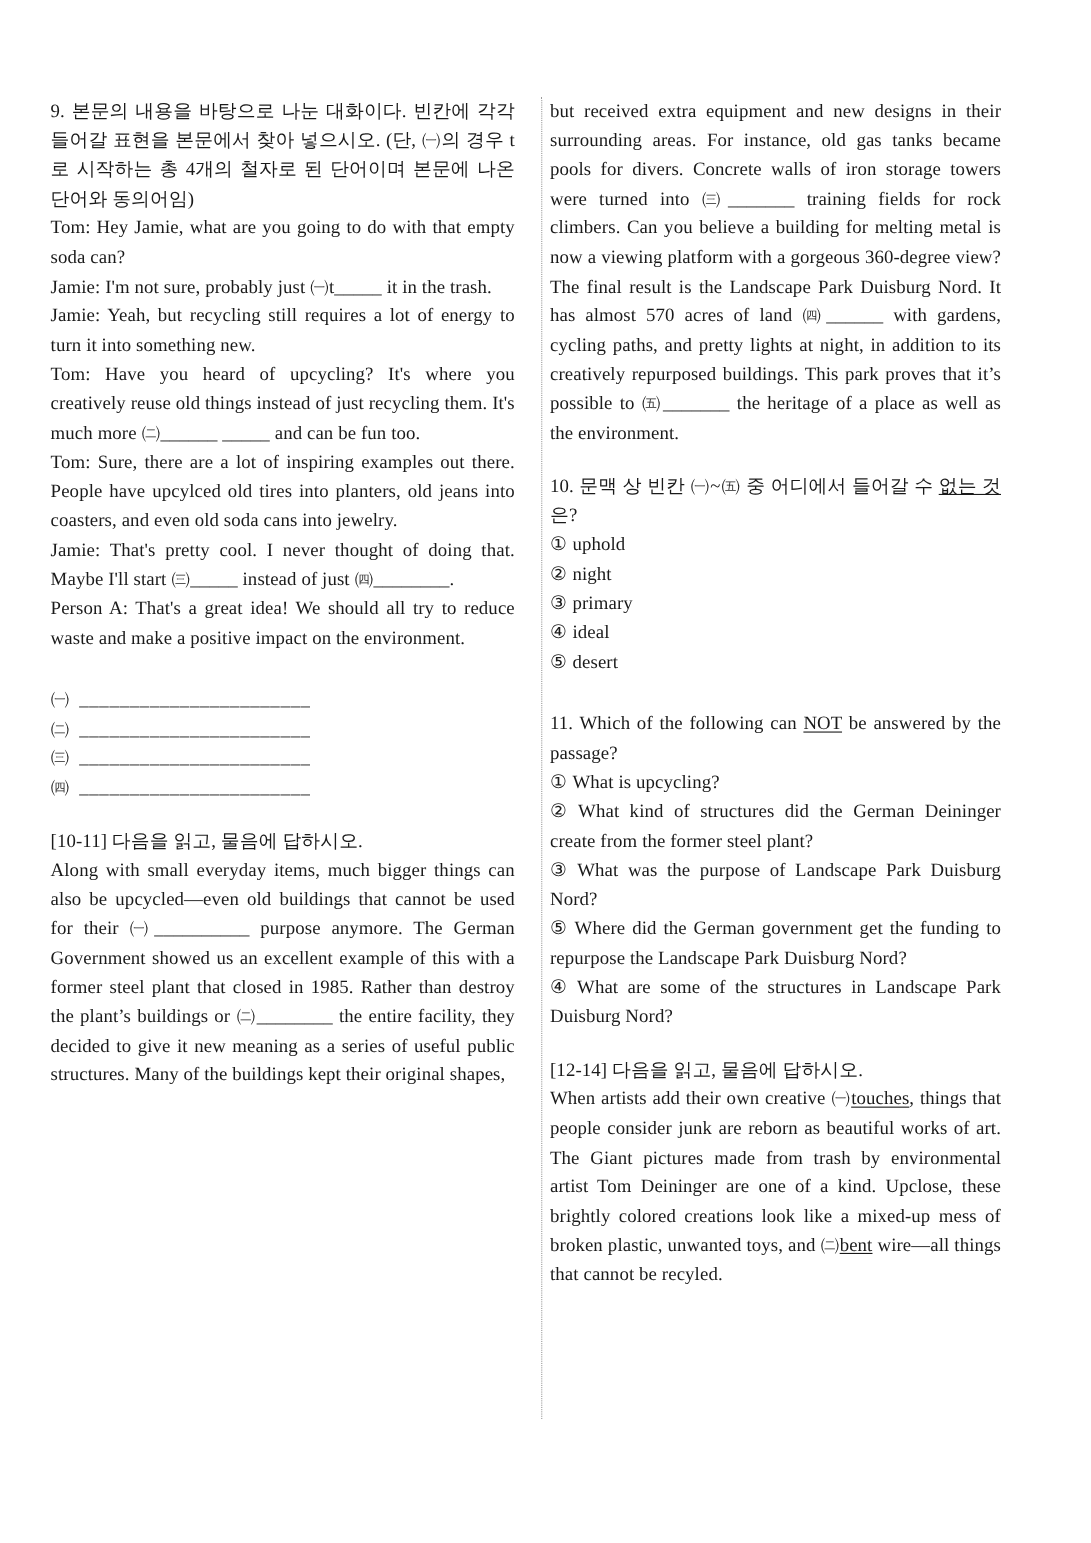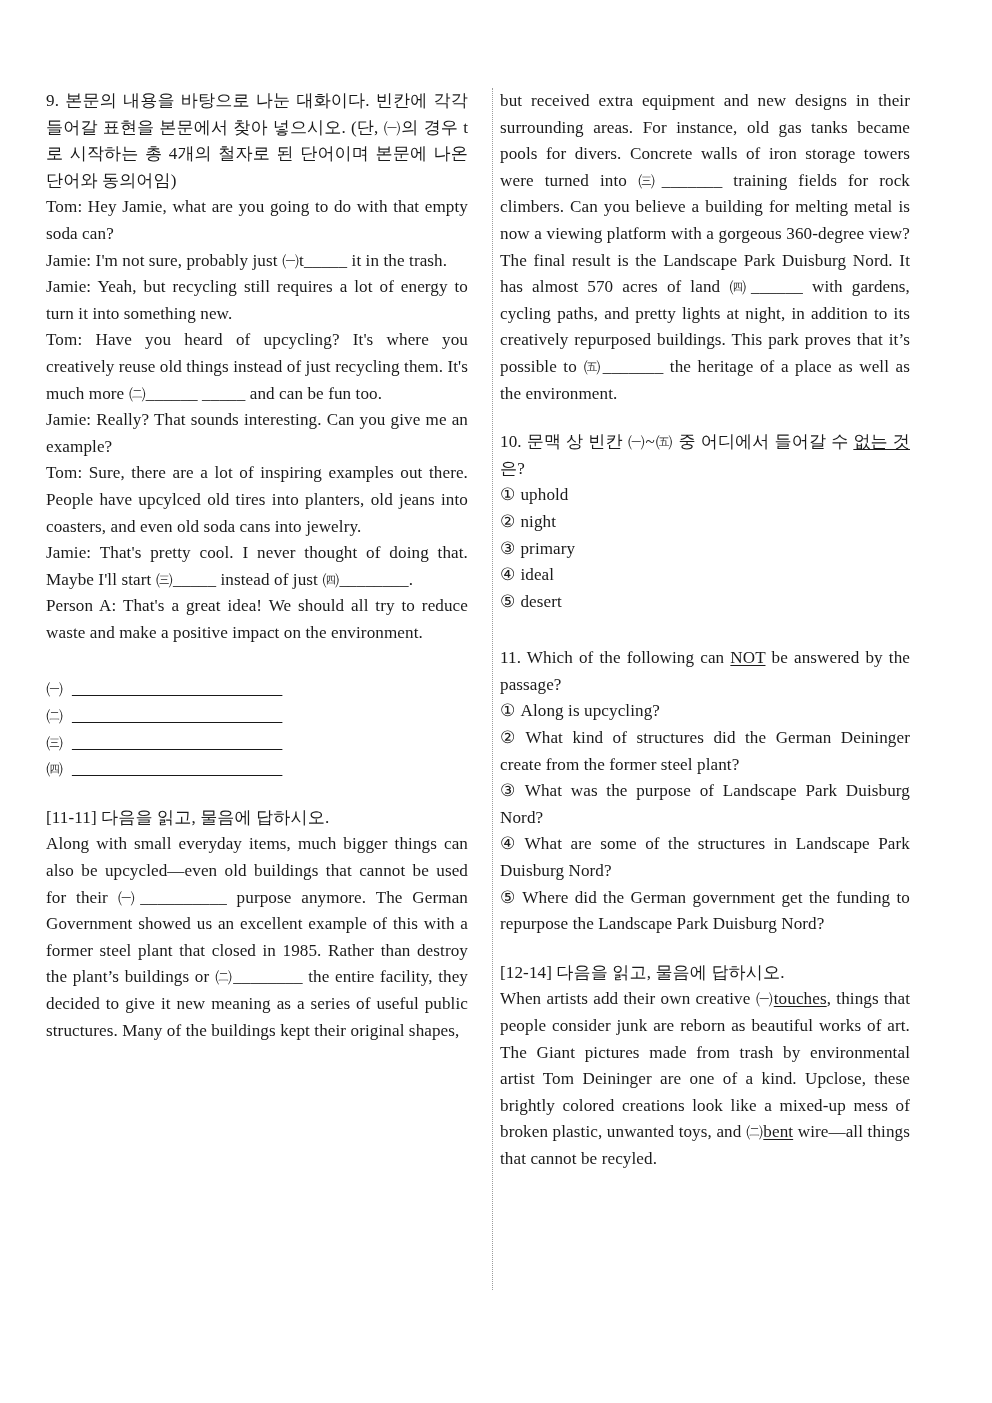--- a/index.html
+++ b/index.html
@@ -59,21 +59,20 @@
     line-height: 26.6px;
     margin: 0;
   }
   .blank-line .mk {
     width: 26px;
     flex: 0 0 26px;
   }
   .blank-line .rule {
     letter-spacing: 0.6px;
     white-space: nowrap;
-    text-decoration: underline;
   }
 
   .choice {
     font-size: 17.1px;
     line-height: 26.6px;
     margin: 0;
     text-align: left;
   }
   .choice .num { margin-right: 5px; }
 
@@ -88,21 +87,20 @@
 <div class="page">
 
   <div class="col col-left">
 
     <p class="qhead">9. 본문의 내용을 바탕으로 나눈 대화이다. 빈칸에 각각 들어갈 표현을 본문에서 찾아 넣으시오. (단, ㈠의 경우 t로 시작하는 총 4개의 철자로 된 단어이며 본문에 나온 단어와 동의어임)</p>
 
     <p>Tom: Hey Jamie, what are you going to do with that empty soda can?</p>
     <p>Jamie: I'm not sure, probably just ㈠t_____ it in the trash.</p>
     <p>Jamie: Yeah, but recycling still requires a lot of energy to turn it into something new.</p>
     <p>Tom: Have you heard of upcycling? It's where you creatively reuse old things instead of just recycling them. It's much more ㈡______ _____ and can be fun too.</p>
-    <p>Jamie: Really? That sounds interesting. Can you give me an example?</p>
     <p>Tom: Sure, there are a lot of inspiring examples out there. People have upcylced old tires into planters, old jeans into coasters, and even old soda cans into jewelry.</p>
     <p>Jamie: That's pretty cool. I never thought of doing that. Maybe I'll start ㈢_____ instead of just ㈣________.</p>
     <p>Person A: That's a great idea! We should all try to reduce waste and make a positive impact on the environment.</p>
 
     <div class="spacer-lg"></div>
 
     <div class="blank-line">
       <span class="mk">㈠</span>
       <span class="rule">_______________________</span>
     </div>
@@ -114,21 +112,21 @@
       <span class="mk">㈢</span>
       <span class="rule">_______________________</span>
     </div>
     <div class="blank-line">
       <span class="mk">㈣</span>
       <span class="rule">_______________________</span>
     </div>
 
     <div class="spacer-md"></div>
 
-    <p class="ragged">[11-11] 다음을 읽고, 물음에 답하시오.</p>
+    <p class="ragged">[10-11] 다음을 읽고, 물음에 답하시오.</p>
     <p>Along with small everyday items, much bigger things can also be upcycled—even old buildings that cannot be used for their ㈠__________ purpose anymore. The German Government showed us an excellent example of this with a former steel plant that closed in 1985. Rather than destroy the plant’s buildings or ㈡________ the entire facility, they decided to give it new meaning as a series of useful public structures. Many of the buildings kept their original shapes,</p>
 
   </div>
 
   <div class="col col-right">
 
     <p>but received extra equipment and new designs in their surrounding areas. For instance, old gas tanks became pools for divers. Concrete walls of iron storage towers were turned into ㈢_______ training fields for rock climbers. Can you believe a building for melting metal is now a viewing platform with a gorgeous 360-degree view? The final result is the Landscape Park Duisburg Nord. It has almost 570 acres of land ㈣______ with gardens, cycling paths, and pretty lights at night, in addition to its creatively repurposed buildings. This park proves that it’s possible to ㈤_______ the heritage of a place as well as the environment.</p>
 
     <div class="spacer-md"></div>
 
@@ -137,25 +135,25 @@
     <p class="choice"><span class="num">①</span><span>uphold</span></p>
     <p class="choice"><span class="num">②</span><span>night</span></p>
     <p class="choice"><span class="num">③</span><span>primary</span></p>
     <p class="choice"><span class="num">④</span><span>ideal</span></p>
     <p class="choice"><span class="num">⑤</span><span>desert</span></p>
 
     <div class="spacer-lg"></div>
 
     <p class="qhead"><span>11. Which of the following can </span><span class="u">NOT</span><span> be answered by the passage?</span></p>
 
-    <p class="choice"><span class="num">①</span><span>Along is upcycling?</span></p>
+    <p class="choice"><span class="num">①</span><span>What is upcycling?</span></p>
     <p class="choice" style="text-align:justify"><span class="num">②</span><span>What kind of structures did the German Deininger create from the former steel plant?</span></p>
     <p class="choice" style="text-align:justify"><span class="num">③</span><span>What was the purpose of Landscape Park Duisburg Nord?</span></p>
+    <p class="choice" style="text-align:justify"><span class="num">⑤</span><span>Where did the German government get the funding to repurpose the Landscape Park Duisburg Nord?</span></p>
     <p class="choice" style="text-align:justify"><span class="num">④</span><span>What are some of the structures in Landscape Park Duisburg Nord?</span></p>
-    <p class="choice" style="text-align:justify"><span class="num">⑤</span><span>Where did the German government get the funding to repurpose the Landscape Park Duisburg Nord?</span></p>
 
     <div class="spacer-md"></div>
 
     <p class="ragged">[12-14] 다음을 읽고, 물음에 답하시오.</p>
     <p><span>When artists add their own creative </span><span>㈠</span><span class="u">touches</span><span>, things that people consider junk are reborn as beautiful works of art. The Giant pictures made from trash by environmental artist Tom Deininger are one of a kind. Upclose, these brightly colored creations look like a mixed-up mess of broken plastic, unwanted toys, and </span><span>㈡</span><span class="u">bent</span><span> wire—all things that cannot be recyled.</span></p>
 
   </div>
 
 </div>
 

